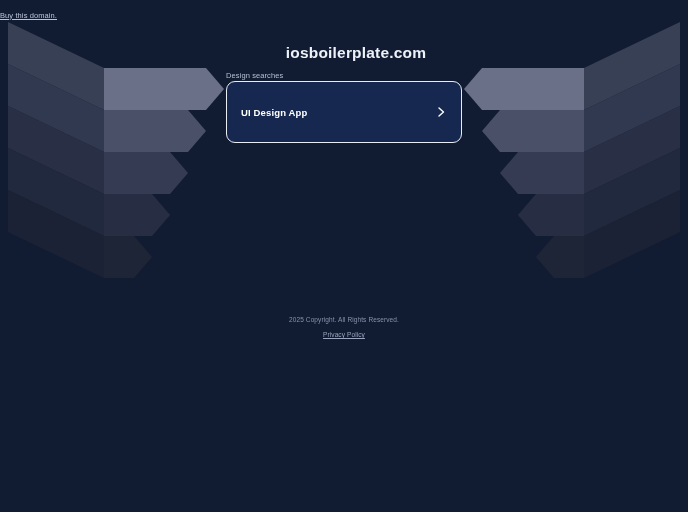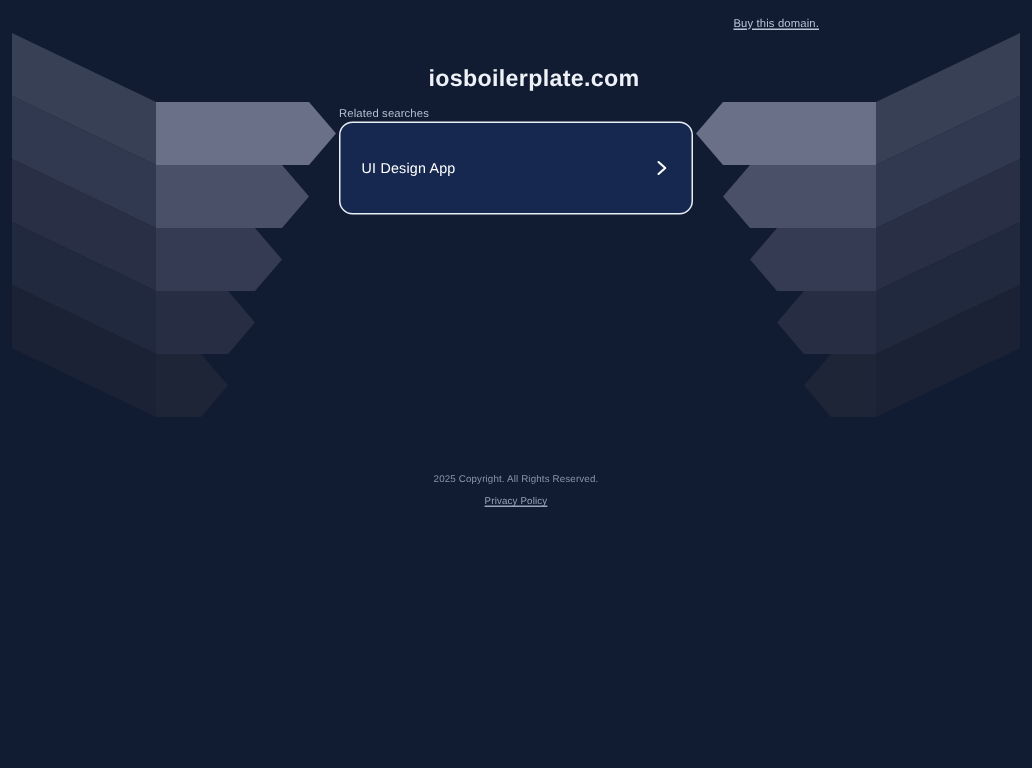--- a/index.html
+++ b/index.html
@@ -36,21 +36,21 @@
 
   
   .topbar {
     position: absolute;
     top: 0;
     left: 0;
     right: 0;
     height: 30px;
     display: flex;
     align-items: center;
-    justify-content: flex-end;
+    justify-content: flex-start;
     padding-right: 142px;
     box-sizing: border-box;
   }
   .buy-link {
     color: #b9c2d6;
     font-size: 7.5px;
     text-decoration: underline;
     letter-spacing: .1px;
     cursor: pointer;
   }
@@ -96,21 +96,21 @@
     border-radius: 9px;
     display: flex;
     align-items: center;
     justify-content: space-between;
     padding: 0 14px 0 14px;
     cursor: pointer;
   }
   .card-label {
     color: #ffffff;
     font-size: 9.5px;
-    font-weight: 400;
+    font-weight: 700;
     letter-spacing: .15px;
     text-align: right;
   }
   .chev {
     width: 12px;
     height: 12px;
     flex: 0 0 auto;
     display: block;
   }
 
@@ -181,21 +181,21 @@
 </svg>
 
 <div class="page">
 
   <div class="topbar">
     <a class="buy-link">Buy this domain.</a>
   </div>
 
   <div class="domain-title">iosboilerplate.com</div>
 
-  <div class="related-label">Related searches</div>
+  <div class="related-label">Design searches</div>
 
   <div class="cards">
 
     <div class="card">
       <span class="card-label">UI Design App</span>
       <svg class="chev" viewBox="0 0 12 12" fill="none" stroke="#ffffff" stroke-width="1.4" stroke-linecap="round" stroke-linejoin="round">
         <polyline points="4,2 8.5,6 4,10"></polyline>
       </svg>
     </div>
 

